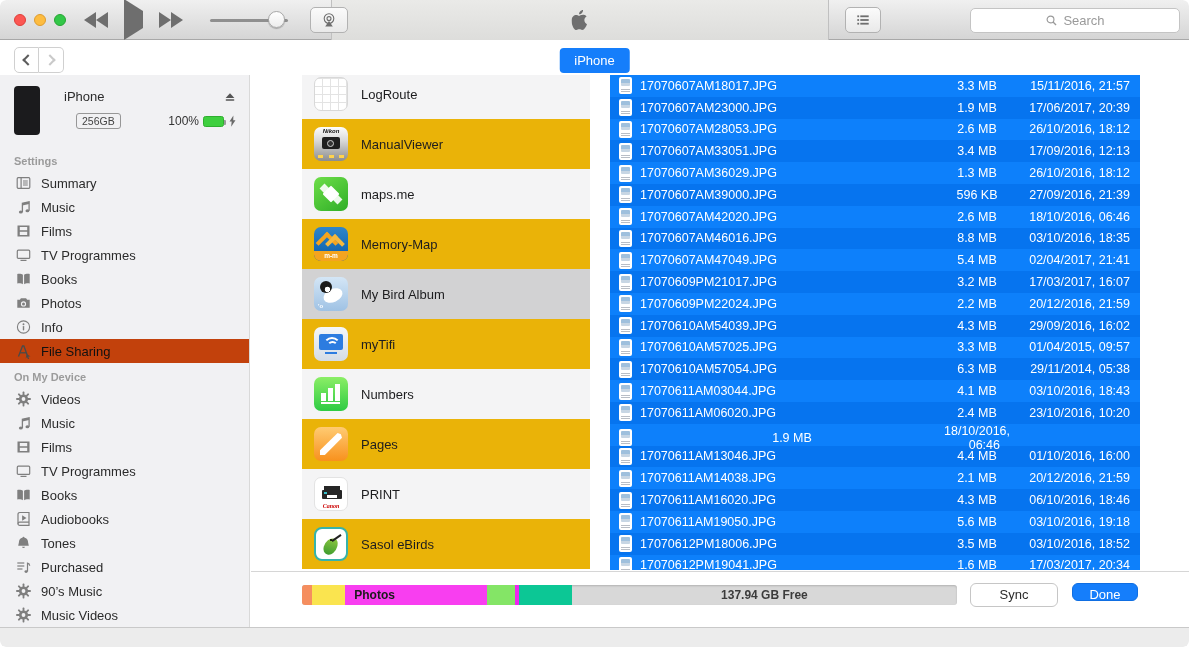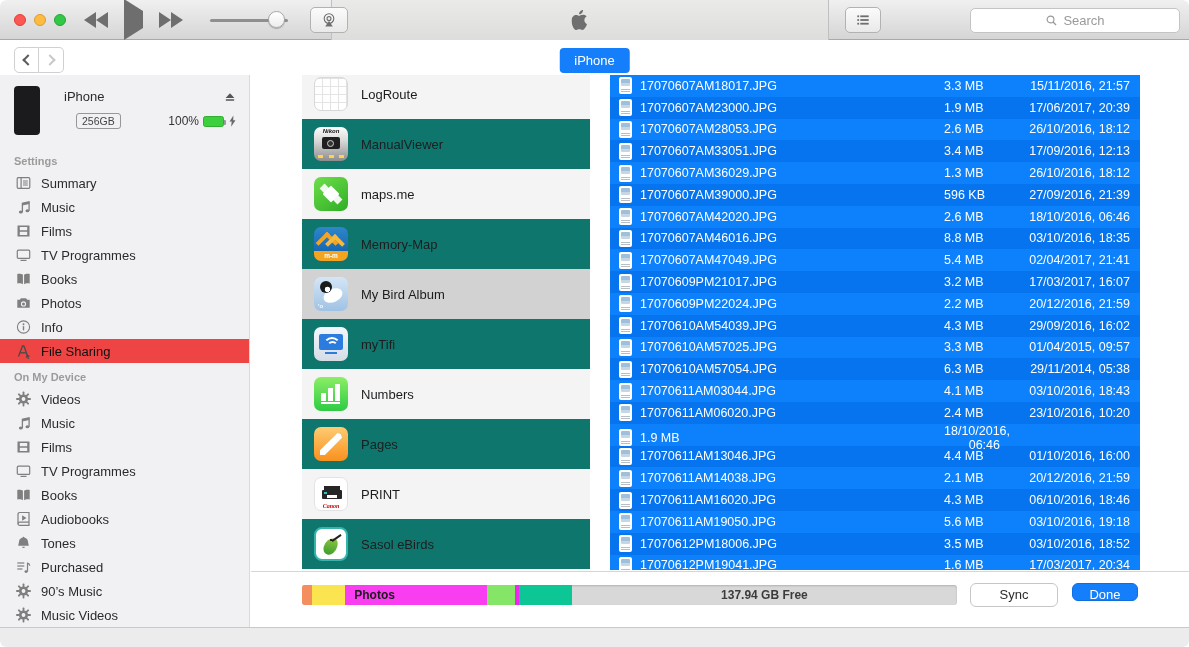--- a/index.html
+++ b/index.html
@@ -66,31 +66,31 @@
   .cap-badge { font-size:10.5px; color:#444; border:1px solid #979797; border-radius:3px; padding:1px 5px; }
   .batt-wrap { margin-left:auto; display:flex; align-items:center; gap:4px; }
   .batt-pct { font-size:12px; color:#333; }
   .batt-body { position:relative; width:21px; height:11px; background:#3ecf3e; border:1px solid #2fae2f; border-radius:2.5px; }
   .batt-tip { position:absolute; right:-3px; top:3px; width:2px; height:5px; background:#9a9a9a; border-radius:0 1px 1px 0; }
   .bolt { width:9px; height:12px; color:#6a6a6a; }
 
   .side-head { font-size:11px; font-weight:bold; color:#9b9b9b; padding:8px 0 4px 14px; }
   .side-item { display:flex; align-items:center; height:24px; padding-left:15px; gap:9px; cursor:default; color:#7f7f7f; }
   .side-item .slabel { font-size:13px; color:#2b2b2b; white-space:nowrap; }
-  .side-item.selected { background:#ef4444; color:#4a4a4a; }
+  .side-item.selected { background:#c2410c; color:#4a4a4a; }
   .side-item.selected .slabel { color:#111; }
   .sicon { width:17px; height:16px; flex:0 0 17px; }
 
   
   .centerpane { position:absolute; left:251px; top:75px; width:938px; height:552px; background:#fff; }
 
   
   .apps { position:absolute; left:51px; top:0; width:288px; height:495px; overflow:hidden; }
   .apps > div:first-of-type { margin-top:-6px; }
-  .app-row { display:flex; align-items:center; height:50px; padding-left:12px; gap:13px; background:#0f766e; }
+  .app-row { display:flex; align-items:center; height:50px; padding-left:12px; gap:13px; background:#eab308; }
   .apps > div:nth-of-type(odd) { background:#f4f4f5; }
   .apps > div.selected { background:#d2d2d3 !important; }
   .app-name { font-size:13px; color:#1d1d1f; }
   .app-icon { position:relative; width:34px; height:34px; border-radius:7px; flex:0 0 34px; overflow:hidden; }
   .app-icon i, .app-icon b, .app-icon::before, .app-icon::after { position:absolute; content:""; }
 
   .app-icon.logroute { background:
       repeating-linear-gradient(0deg,transparent 0 7px,#e3e3e3 7px 8px),
       repeating-linear-gradient(90deg,#fff 0 7px,#e3e3e3 7px 8px);
       border:1px solid #d8d8d8; }
@@ -155,21 +155,21 @@
   .files { position:absolute; left:359px; top:0; width:530px; height:495px; overflow:hidden; }
   .file-row { display:grid; grid-template-columns:30px 1fr 66px 130px; align-items:center; height:21.8px; color:#fff; font-size:12.5px; }
   .files > div:nth-of-type(odd) { background:#0d80fb; }
   .files > div:nth-of-type(even) { background:#0674ef; }
   .ficon { position:relative; width:13px; height:17px; background:#fff; border-radius:2px; margin-left:9px; }
   .ficon::before { content:""; position:absolute; left:2px; top:2px; width:9px; height:7px;
       background:linear-gradient(#9fc0dd 0 55%,#c7d6e4 55%); border-radius:1px; }
   .ficon::after { content:""; position:absolute; left:2px; bottom:2px; width:9px; height:4px;
       background:repeating-linear-gradient(0deg,#b9bec6 0 1px,transparent 1px 2px); }
   .fname { white-space:nowrap; overflow:hidden; }
-  .fsize { text-align:left; }
+  .fsize { text-align:center; }
   .fdate { text-align:right; padding-right:10px; }
 
   
   .footer { position:absolute; left:0; top:496px; width:938px; height:56px; background:#fff; border-top:1px solid #d6d6d6; }
   .capbar { position:absolute; left:51px; top:13px; width:655px; height:20px; background:#d8d8d8; border-radius:3px;
       overflow:hidden; display:flex; box-shadow:inset 0 1px 2px rgba(0,0,0,.18); }
   .seg { height:100%; display:flex; align-items:center; }
   .seg-label { font-size:12px; font-weight:bold; color:#1a1a1a; padding-left:9px; white-space:nowrap; }
   .free-label { position:absolute; left:70.6%; top:0; height:20px; line-height:20px; transform:translateX(-50%);
       font-size:12px; font-weight:bold; color:#3c3c3c; white-space:nowrap; }

